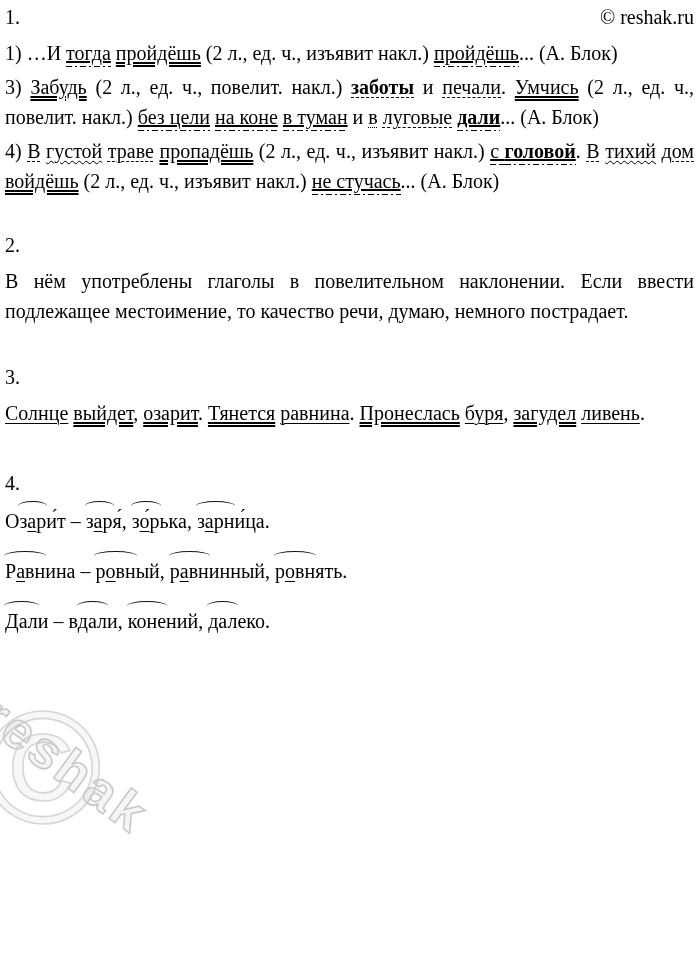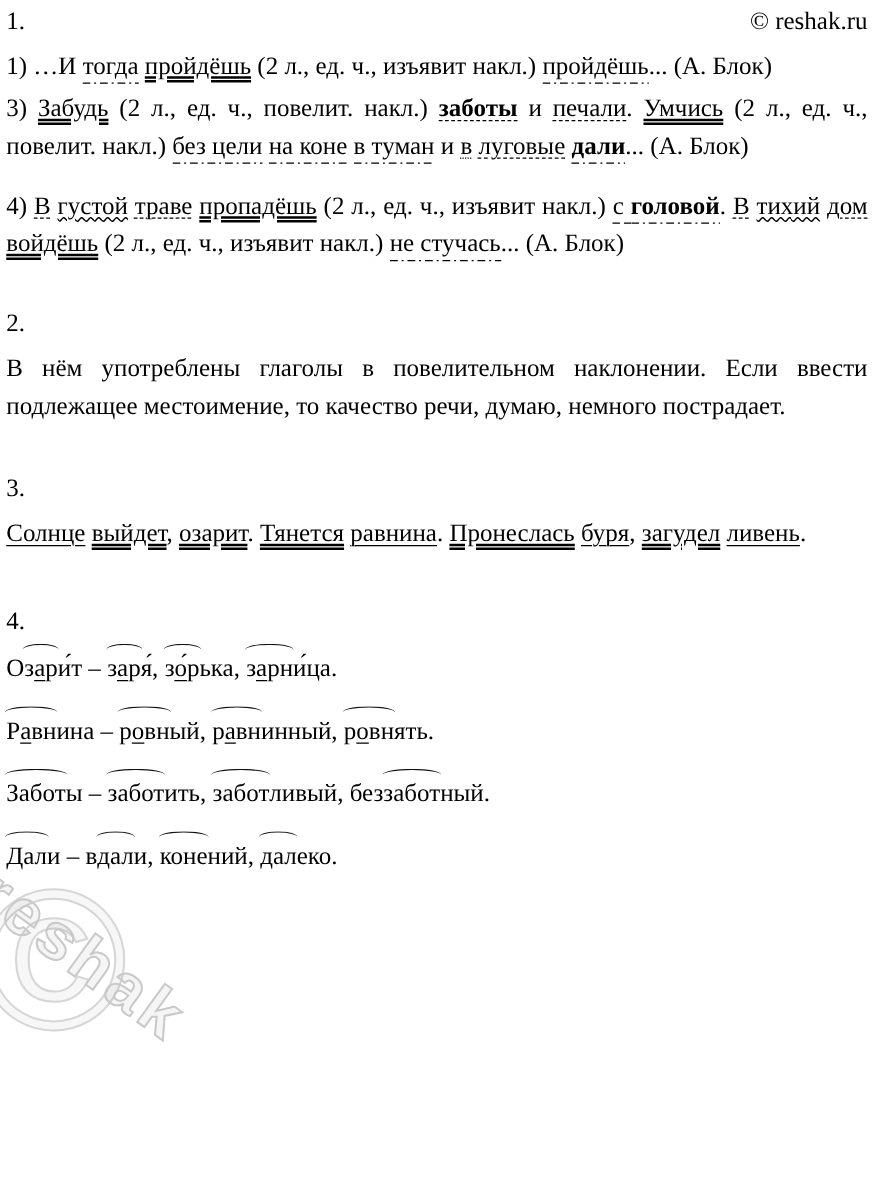--- a/index.html
+++ b/index.html
@@ -4,32 +4,32 @@
 <style>
   html,body{margin:0;padding:0;background:#fff;}
   body{width:700px;height:954px;overflow:hidden;position:relative;
        font-family:"Liberation Serif","DejaVu Serif",serif;color:#000;}
   .page{position:relative;width:700px;height:954px;}
   .content{position:relative;z-index:1;padding:2px 6px 0 5px;font-size:20px;line-height:30px;}
   .topbar{display:flex;justify-content:space-between;align-items:flex-start;}
   .para{margin:0;text-align:justify;}
   .plain{margin:0;text-align:left;}
   .sec-num{display:block;}
-  .mt4{margin-top:4px}.mt6{margin-top:6px}.mt10{margin-top:18px}.mt12{margin-top:8px}
+  .mt4{margin-top:4px}.mt6{margin-top:6px}.mt10{margin-top:4px}.mt12{margin-top:8px}
   .mt14{margin-top:14px}.mt20{margin-top:20px}.mt22{margin-top:22px}
   .mt34{margin-top:34px}.mt36{margin-top:36px}.mt40{margin-top:40px}
 
   
   .u-solid{text-decoration:underline;text-decoration-thickness:1px;text-underline-offset:3px;}
   .u-double{text-decoration:underline double;text-underline-offset:2px;}
   .u-dash{text-decoration:underline dashed;text-decoration-thickness:1px;text-underline-offset:3px;}
   .u-dot{text-decoration:underline dotted;text-decoration-thickness:1px;text-underline-offset:3px;}
   .u-wavy{text-decoration:underline wavy;text-decoration-thickness:1px;text-underline-offset:2px;}
   .u-dashdot{background-image:repeating-linear-gradient(90deg,#000 0,#000 6px,transparent 6px,transparent 9px,#000 9px,#000 11px,transparent 11px,transparent 14px);
-             background-repeat:repeat-x;background-size:14px 1px;background-position:0 100%;padding-bottom:3px;}
+             background-repeat:repeat-x;background-size:14px 1px;background-position:0 100%;padding-bottom:3px;text-decoration:underline;}
   .bold{font-weight:bold;}
 
   
   .root{position:relative;display:inline-block;}
   .root::before{content:"";position:absolute;left:-1px;right:-1px;top:-5px;height:9px;
                 border-top:1.6px solid #111;border-radius:50%;}
 
   
   .watermark{position:absolute;inset:0;z-index:0;pointer-events:none;font-family:"Liberation Sans",sans-serif;}
   .wm-text{position:absolute;left:6px;top:684px;font-size:52px;font-weight:bold;letter-spacing:4px;
@@ -61,17 +61,16 @@
 
     <span class="sec-num mt34">2.</span>
     <p class="para mt6">В нём употреблены глаголы в повелительном наклонении. Если ввести подлежащее местоимение, то качество речи, думаю, немного пострадает.</p>
 
     <span class="sec-num mt36">3.</span>
     <p class="para mt6"><span class="u-solid">Солнце</span><span> </span><span class="u-double">выйдет</span><span>, </span><span class="u-double">озарит</span><span>. </span><span class="u-double">Тянется</span><span> </span><span class="u-solid">равнина</span><span>. </span><span class="u-double">Пронеслась</span><span> </span><span class="u-solid">буря</span><span>, </span><span class="u-double">загудел</span><span> </span><span class="u-solid">ливень</span><span>.</span></p>
 
     <span class="sec-num mt40">4.</span>
     <p class="plain mt12"><span>О</span><span class="root"><span>з</span><span class="u-solid">а</span><span>р</span></span><span>и́т – </span><span class="root"><span>з</span><span class="u-solid">а</span><span>р</span></span><span>я́, </span><span class="root"><span>з</span><span class="u-solid">о́</span><span>р</span></span><span>ька, </span><span class="root"><span>з</span><span class="u-solid">а</span><span>рн</span></span><span>и́ца.</span></p>
     <p class="plain mt20"><span class="root"><span>Р</span><span class="u-solid">а</span><span>вн</span></span><span>ина – </span><span class="root"><span>р</span><span class="u-solid">о</span><span>вн</span></span><span>ый, </span><span class="root"><span>р</span><span class="u-solid">а</span><span>вн</span></span><span>инный, </span><span class="root"><span>р</span><span class="u-solid">о</span><span>вн</span></span><span>ять.</span></p>
-    <p class="plain mt20"><span class="root"><span>Забот</span></span><span>ы – </span><span class="root"><span>забот</span></span><span>ить, </span><span class="root"><span>забот</span></span><span>ливый, </span><span>без</span><span class="root"><span>забот</span></span><span>ный.</span></p>
     <p class="plain mt20"><span class="root"><span>Дал</span></span><span>и – в</span><span class="root"><span>дал</span></span><span>и, </span><span class="root"><span>коне</span></span><span>ний, </span><span class="root"><span>дал</span></span><span>еко.</span></p>
 
   </div>
 </div>
 
 </body></html>

